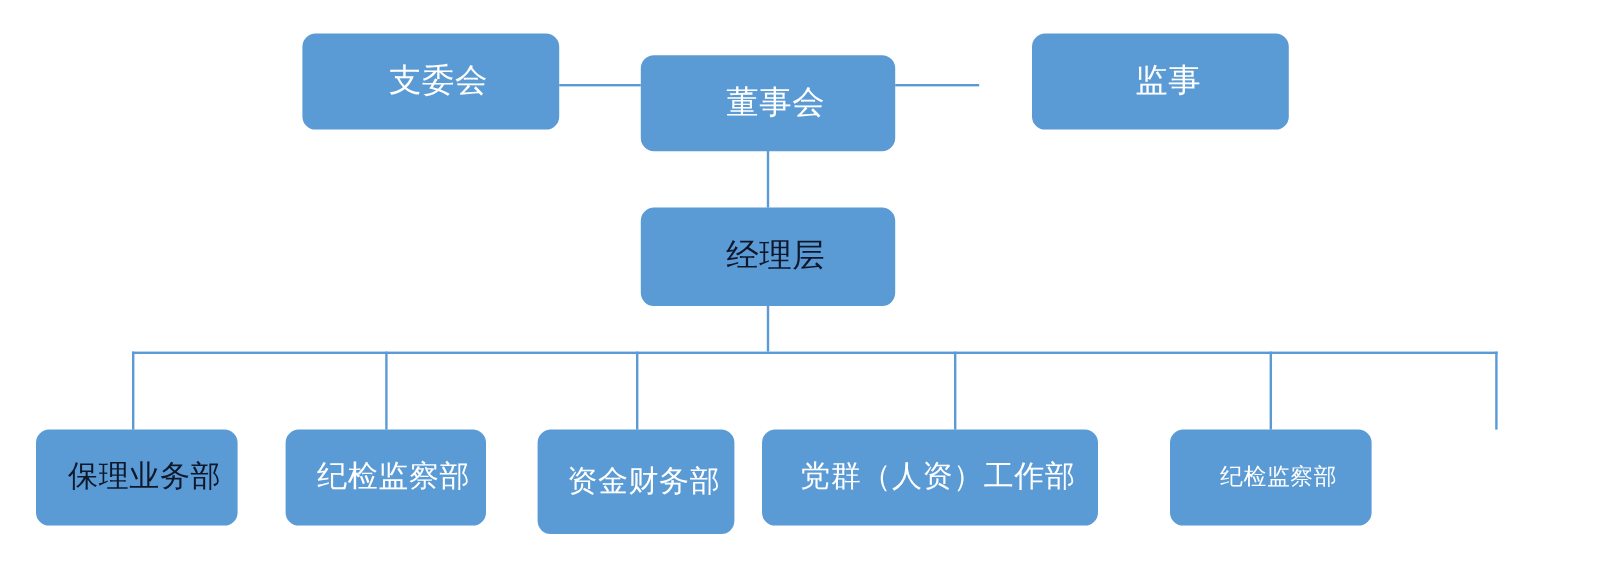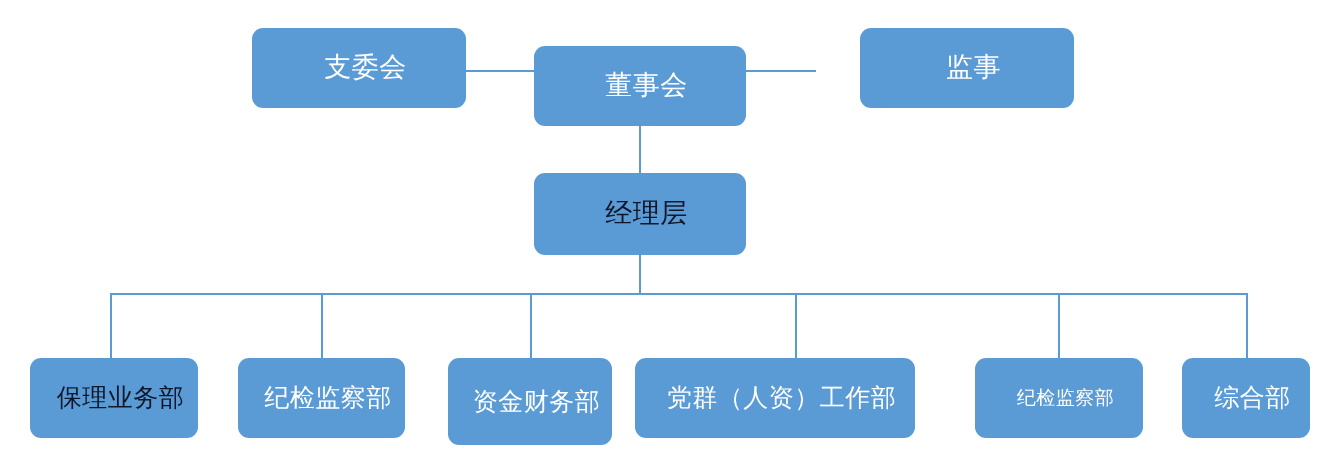--- a/index.html
+++ b/index.html
@@ -86,16 +86,13 @@
     </div>
     <div class="node" style="left: 448px; top: 358px; width: 164px; height: 87px; background: rgb(91, 155, 213); color: rgb(255, 255, 255); font-size: 25px;">
       <span class="node-label">资金财务部</span>
     </div>
     <div class="node" style="left: 635px; top: 358px; width: 280px; height: 80px; background: rgb(91, 155, 213); color: rgb(255, 255, 255); font-size: 25px;">
       <span class="node-label">党群（人资）工作部</span>
     </div>
     <div class="node" style="left: 975px; top: 358px; width: 168px; height: 80px; background: rgb(91, 155, 213); color: rgb(255, 255, 255); font-size: 19px; text-align: center;">
       <span class="node-label">纪检监察部</span>
     </div>
-    <div class="node" style="left: 1182px; top: 358px; width: 128px; height: 80px; background: rgb(91, 155, 213); color: rgb(255, 255, 255); font-size: 25px;">
-      <span class="node-label">综合部</span>
-    </div>
   </div>
 
 </body></html>

